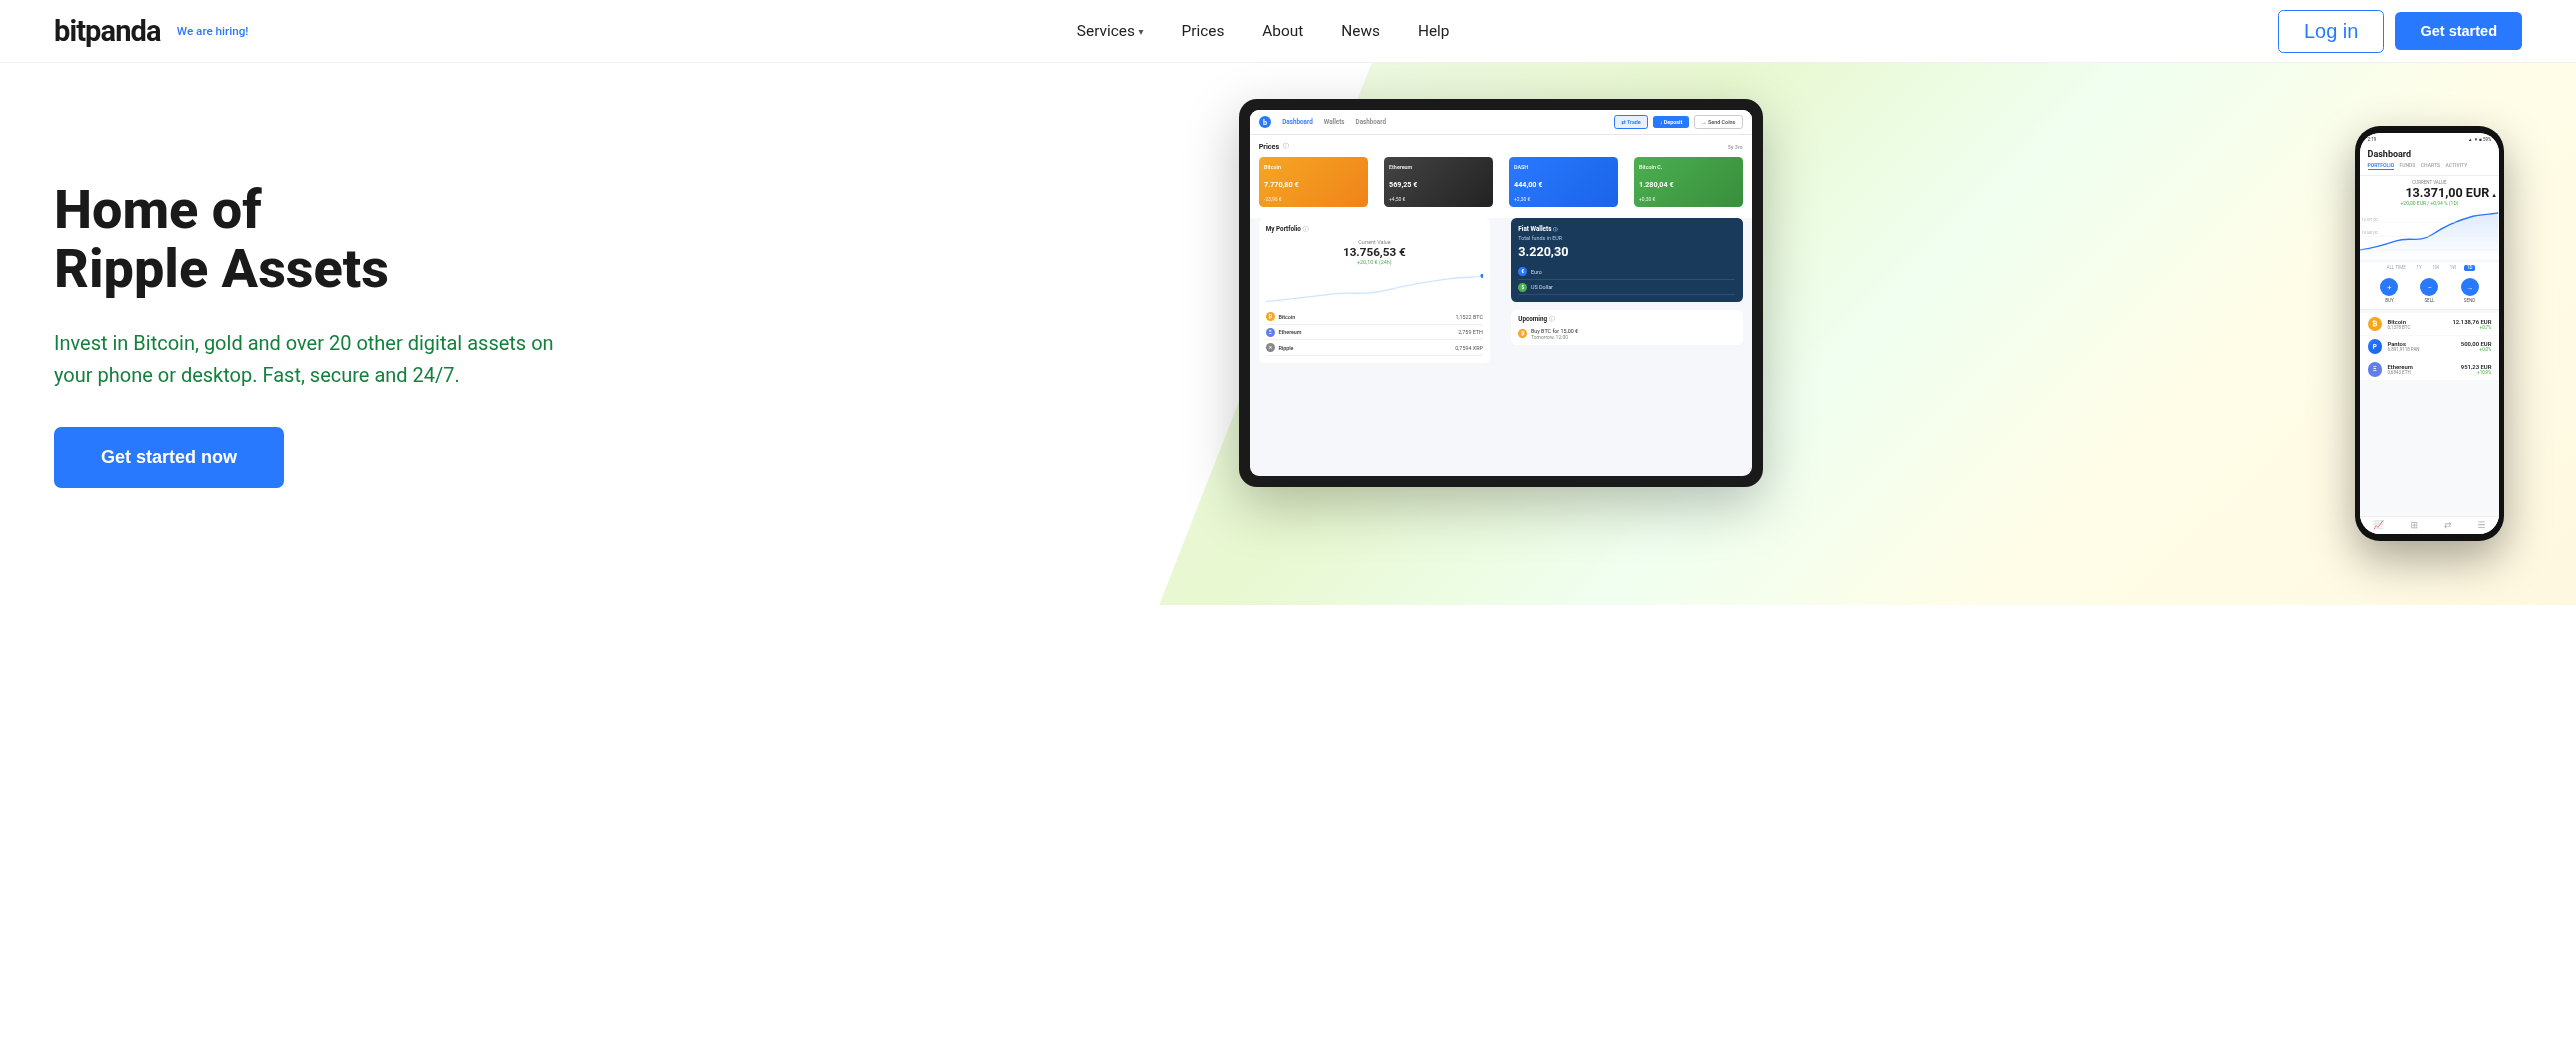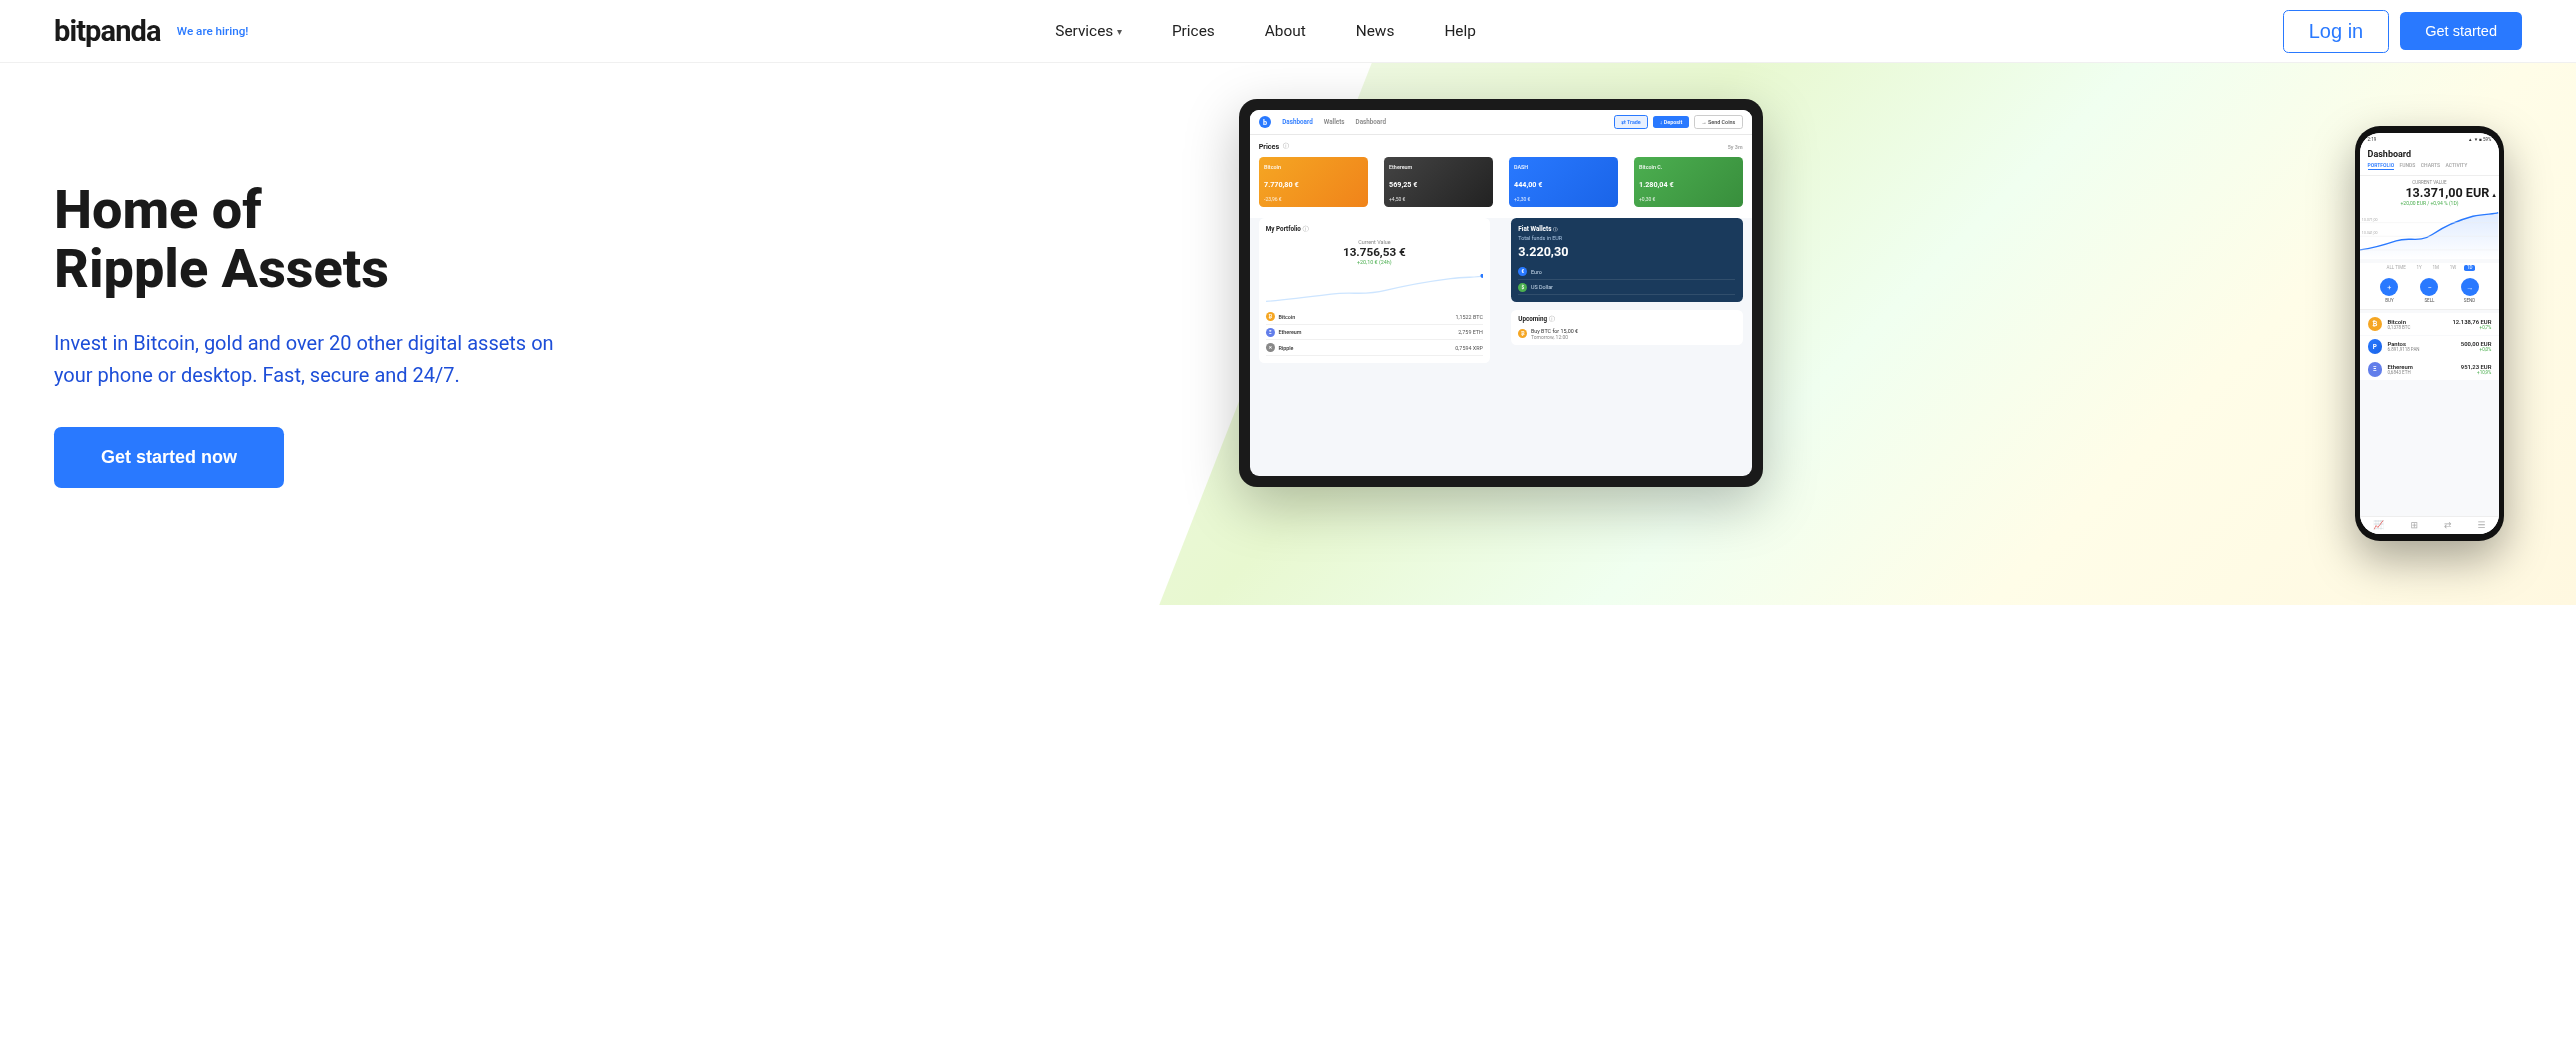--- a/index.html
+++ b/index.html
@@ -27,21 +27,21 @@
     }
     .logo span { color: #1a1a1a; }
     .hiring-badge {
       font-size: 11.7px;
       color: #2979ff;
       font-weight: 500;
     }
     nav {
       display: flex;
       align-items: flex-end;
-      gap: 21px;
+      gap: 9px;
     }
     .nav-item {
       font-size: 15.4px;
       color: #222;
       padding: 7.2px 14.5px;
       cursor: pointer;
       font-weight: 400;
       display: flex;
       align-items: center;
       gap: 3.6px;
@@ -65,21 +65,21 @@
       font-weight: 500;
       cursor: pointer;
     }
     .btn-getstarted {
       background: #2979ff;
       color: #fff;
       border: none;
       padding: 11px 25px;
       border-radius: 5.4px;
       font-size: 14.5px;
-      font-weight: 400;
+      font-weight: 700;
       cursor: pointer;
     }
 
     
     .hero {
       display: flex;
       align-items: center;
       min-height: 524px;
       padding: 36px 54px;
       position: relative;
@@ -103,21 +103,21 @@
     }
     .hero-title {
       font-size: 54px;
       font-weight: 800;
       color: #1a1a1a;
       line-height: 1.1;
       margin-bottom: 29px;
     }
     .hero-subtitle {
       font-size: 20px;
-      color: #1d4ed8;
+      color: #15803d;
       line-height: 1.6;
       margin-bottom: 36px;
       max-width: 506px;
     }
     .btn-cta {
       background: #2979ff;
       color: #fff;
       border: none;
       padding: 20px 47px;
       border-radius: 7.2px;

